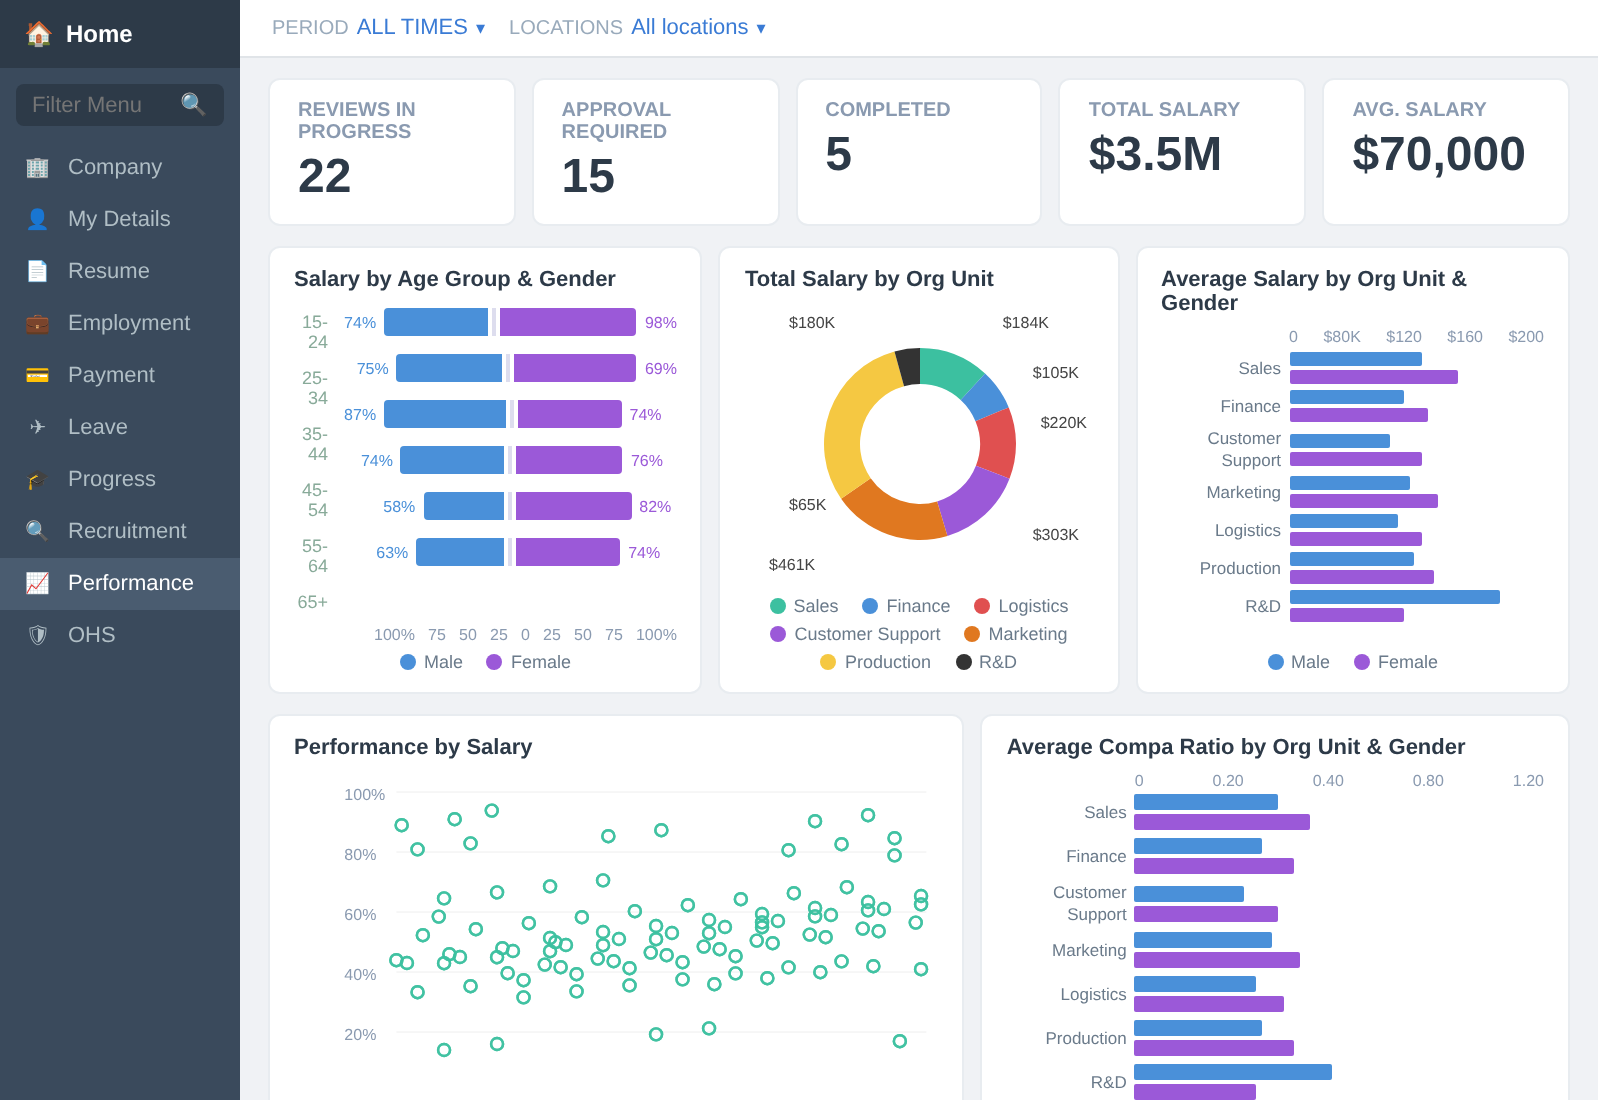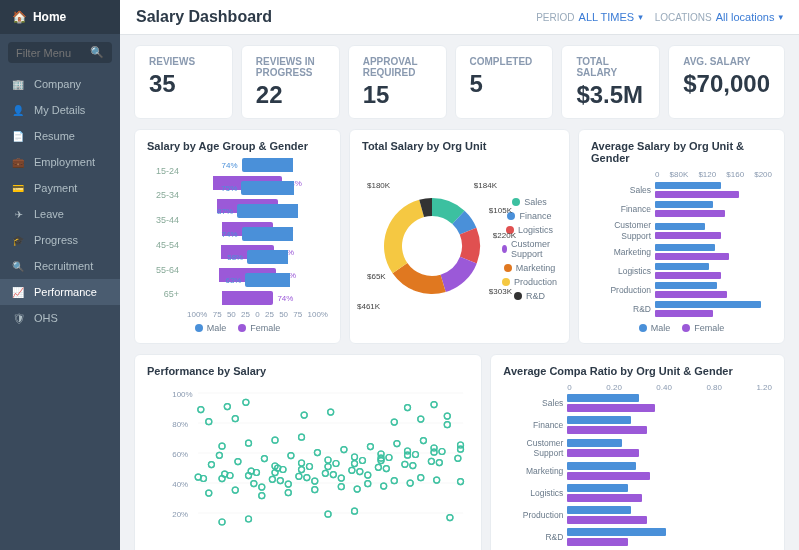--- a/index.html
+++ b/index.html
@@ -116,33 +116,33 @@
       display: flex;
       flex-direction: column;
     }
     .chart-title { font-size: 11px; font-weight: 700; color: #2d3a48; margin-bottom: 6px; }
 
     
     #age-gender-chart { flex: 1.1; min-width: 200px; }
     .bar-chart-container { display: flex; gap: 4px; align-items: stretch; flex: 1; }
     .bar-axis-left { display: flex; flex-direction: column; justify-content: space-around; font-size: 9px; color: #8a9; width: 36px; text-align: right; padding-right: 4px; }
     .bar-chart-inner { flex: 1; display: flex; flex-direction: column; gap: 5px; position: relative; }
-    .bar-row { display: flex; align-items: center; height: 18px; gap: 2px; flex-direction: column; }
+    .bar-row { display: flex; align-items: center; height: 18px; gap: 2px; }
     .bar-left-side { display: flex; align-items: center; justify-content: flex-end; flex: 1; gap: 2px; }
     .bar-right-side { display: flex; align-items: center; flex: 1; gap: 2px; }
     .bar-male { background: #4a90d9; border-radius: 2px 0 0 2px; height: 14px; display: flex; align-items: center; justify-content: flex-end; padding-right: 3px; }
     .bar-female { background: #9b59d8; border-radius: 0 2px 2px 0; height: 14px; display: flex; align-items: center; padding-left: 3px; }
     .bar-axis-bottom { display: flex; justify-content: space-between; font-size: 8px; color: #8a9ab0; margin-top: 3px; }
     .legend-row { display: flex; gap: 12px; justify-content: center; margin-top: 4px; }
     .legend-item { display: flex; align-items: center; gap: 4px; font-size: 9px; color: #6a7a8a; }
     .legend-dot { width: 8px; height: 8px; border-radius: 50%; }
 
     
     #donut-chart-card { flex: 1; }
-    .donut-container { display: flex; flex-direction: row; align-items: center; flex: 1; }
+    .donut-container { display: flex; flex-direction: column; align-items: center; flex: 1; }
     .donut-legend { display: flex; flex-wrap: wrap; justify-content: center; gap: 4px 12px; margin-top: 6px; font-size: 9px; color: #6a7a8a; }
 
     
     #avg-salary-chart { flex: 1.1; }
     .hbar-container { display: flex; flex-direction: column; gap: 3px; flex: 1; }
     .hbar-row { display: flex; align-items: center; gap: 4px; }
     .hbar-label { width: 60px; font-size: 9px; color: #6a7a8a; text-align: right; flex-shrink: 0; }
     .hbar-bars { display: flex; flex-direction: column; gap: 2px; flex: 1; }
     .hbar-male { background: #4a90d9; height: 7px; border-radius: 1px; }
     .hbar-female { background: #9b59d8; height: 7px; border-radius: 1px; }
@@ -215,42 +215,37 @@
       <div class="sidebar-item">
         <span class="sidebar-icon" style="font-size:10px;">🛡</span>
         <span style="font-size:11px;">OHS</span>
       </div>
     </div>
 </div>
 
 <div id="main">
 
   <div id="topbar">
-    <span id="page-title">Salary Dashboard</span>
     <div id="topbar-controls">
       <div class="period-selector">
         <span class="selector-label">Period</span>
         <span class="selector-value">ALL TIMES</span>
         <span style="color:#3a7bd5;font-size:9px;">▾</span>
       </div>
       <div class="location-selector">
         <span class="selector-label">Locations</span>
         <span class="selector-value">All locations</span>
         <span style="color:#3a7bd5;font-size:9px;">▾</span>
       </div>
     </div>
   </div>
 
   <div id="content">
 
     <div id="stats-row">
-        <div class="stat-card">
-          <div class="stat-card-label">Reviews</div>
-          <div class="stat-card-value">35</div>
-        </div>
         <div class="stat-card">
           <div class="stat-card-label">Reviews In Progress</div>
           <div class="stat-card-value">22</div>
         </div>
         <div class="stat-card">
           <div class="stat-card-label">Approval Required</div>
           <div class="stat-card-value">15</div>
         </div>
         <div class="stat-card">
           <div class="stat-card-label">Completed</div>

